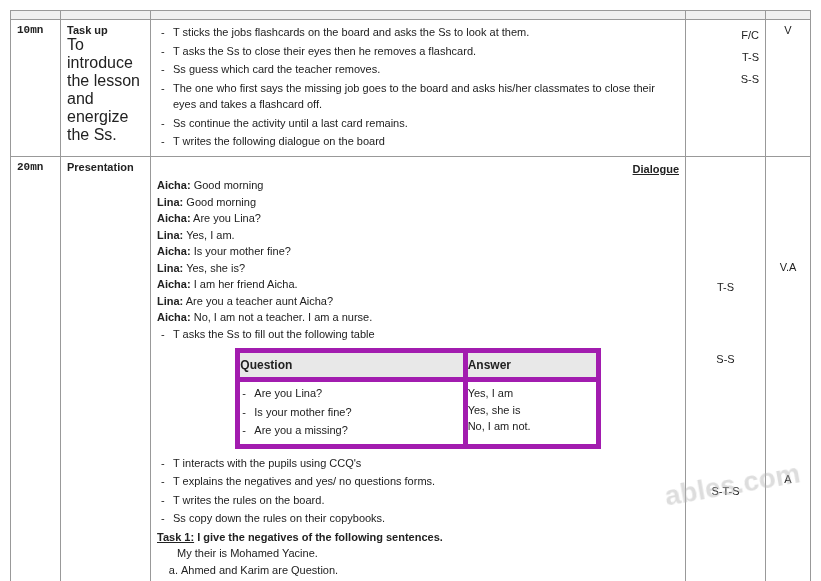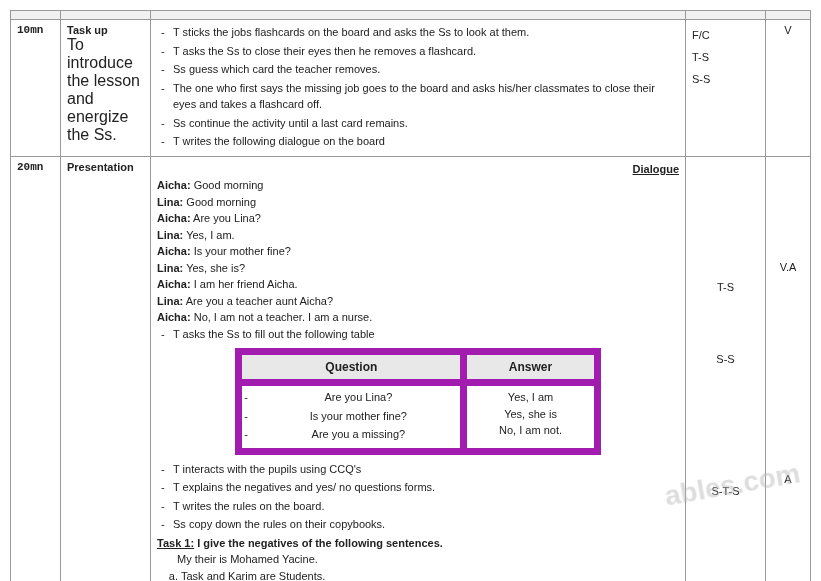--- a/index.html
+++ b/index.html
@@ -55,39 +55,39 @@
     }
     .dialogue-title { font-weight: bold; text-decoration: underline; }
     .bold-name { font-weight: bold; }
 
     .inner-table {
       border-collapse: collapse;
       margin: 6px auto;
       width: 70%;
     }
     .inner-table th, .inner-table td {
-      border: 7px solid #a21caf;
+      border: 5px solid #a21caf;
       padding: 3px 0;
-      text-align: center;
+      text-align: left;
     }
     .inner-table th {
       background: #e8e8e8;
       font-weight: bold;
     }
     .inner-table td ul { list-style: none; padding: 0; }
     .inner-table td ul li { padding-left: 14px; position: relative; }
     .inner-table td ul li::before { content: "-"; position: absolute; left: 2px; }
 
     .task-bold { font-weight: bold; margin-top: 37px; }
     .task-underline { text-decoration: underline; }
     ol.alpha { list-style-type: lower-alpha; padding-left: 24px; }
     ol.alpha li { margin-bottom: 2px; }
     ol.alpha li.bold-item { font-weight: bold; }
 
-    .interaction-cell { text-align: left; vertical-align: middle; font-size: 11px; line-height: 2; }
+    .interaction-cell { text-align: right; vertical-align: middle; font-size: 11px; line-height: 2; }
     .vakt-cell { text-align: center; vertical-align: middle; font-size: 11px; }
 
     .watermark {
       position: fixed;
       bottom: 80px;
       right: 20px;
       font-size: 28px;
       color: rgba(180,180,180,0.45);
       font-weight: bold;
       transform: rotate(-10deg);
@@ -168,21 +168,21 @@
           </table>
           <ul>
             <li>T interacts with the pupils using CCQ's</li>
             <li>T explains the negatives and yes/ no questions forms.</li>
             <li>T writes the rules on the board.</li>
             <li>Ss copy down the rules on their copybooks.</li>
           </ul>
           <p><span class="task-bold task-underline">Task 1:</span><span class="task-bold"> I give the negatives of the following sentences.</span></p>
           <p style="padding-left:20px;">My their is Mohamed Yacine.</p>
           <ol class="alpha">
-            <li>Task and Karim are Students.</li>
+            <li>Ahmed and Karim are Question.</li>
             <li class="bold-item">I am tired.</li>
           </ol>
         </td>
         <td style="vertical-align: top; text-align: center;">
   <div style="height:120px;"></div>
   <div>T-S</div>
   <div style="height:60px;"></div>
   <div>S-S</div>
   <div style="height:120px;"></div>
   <div>S-T-S</div>

